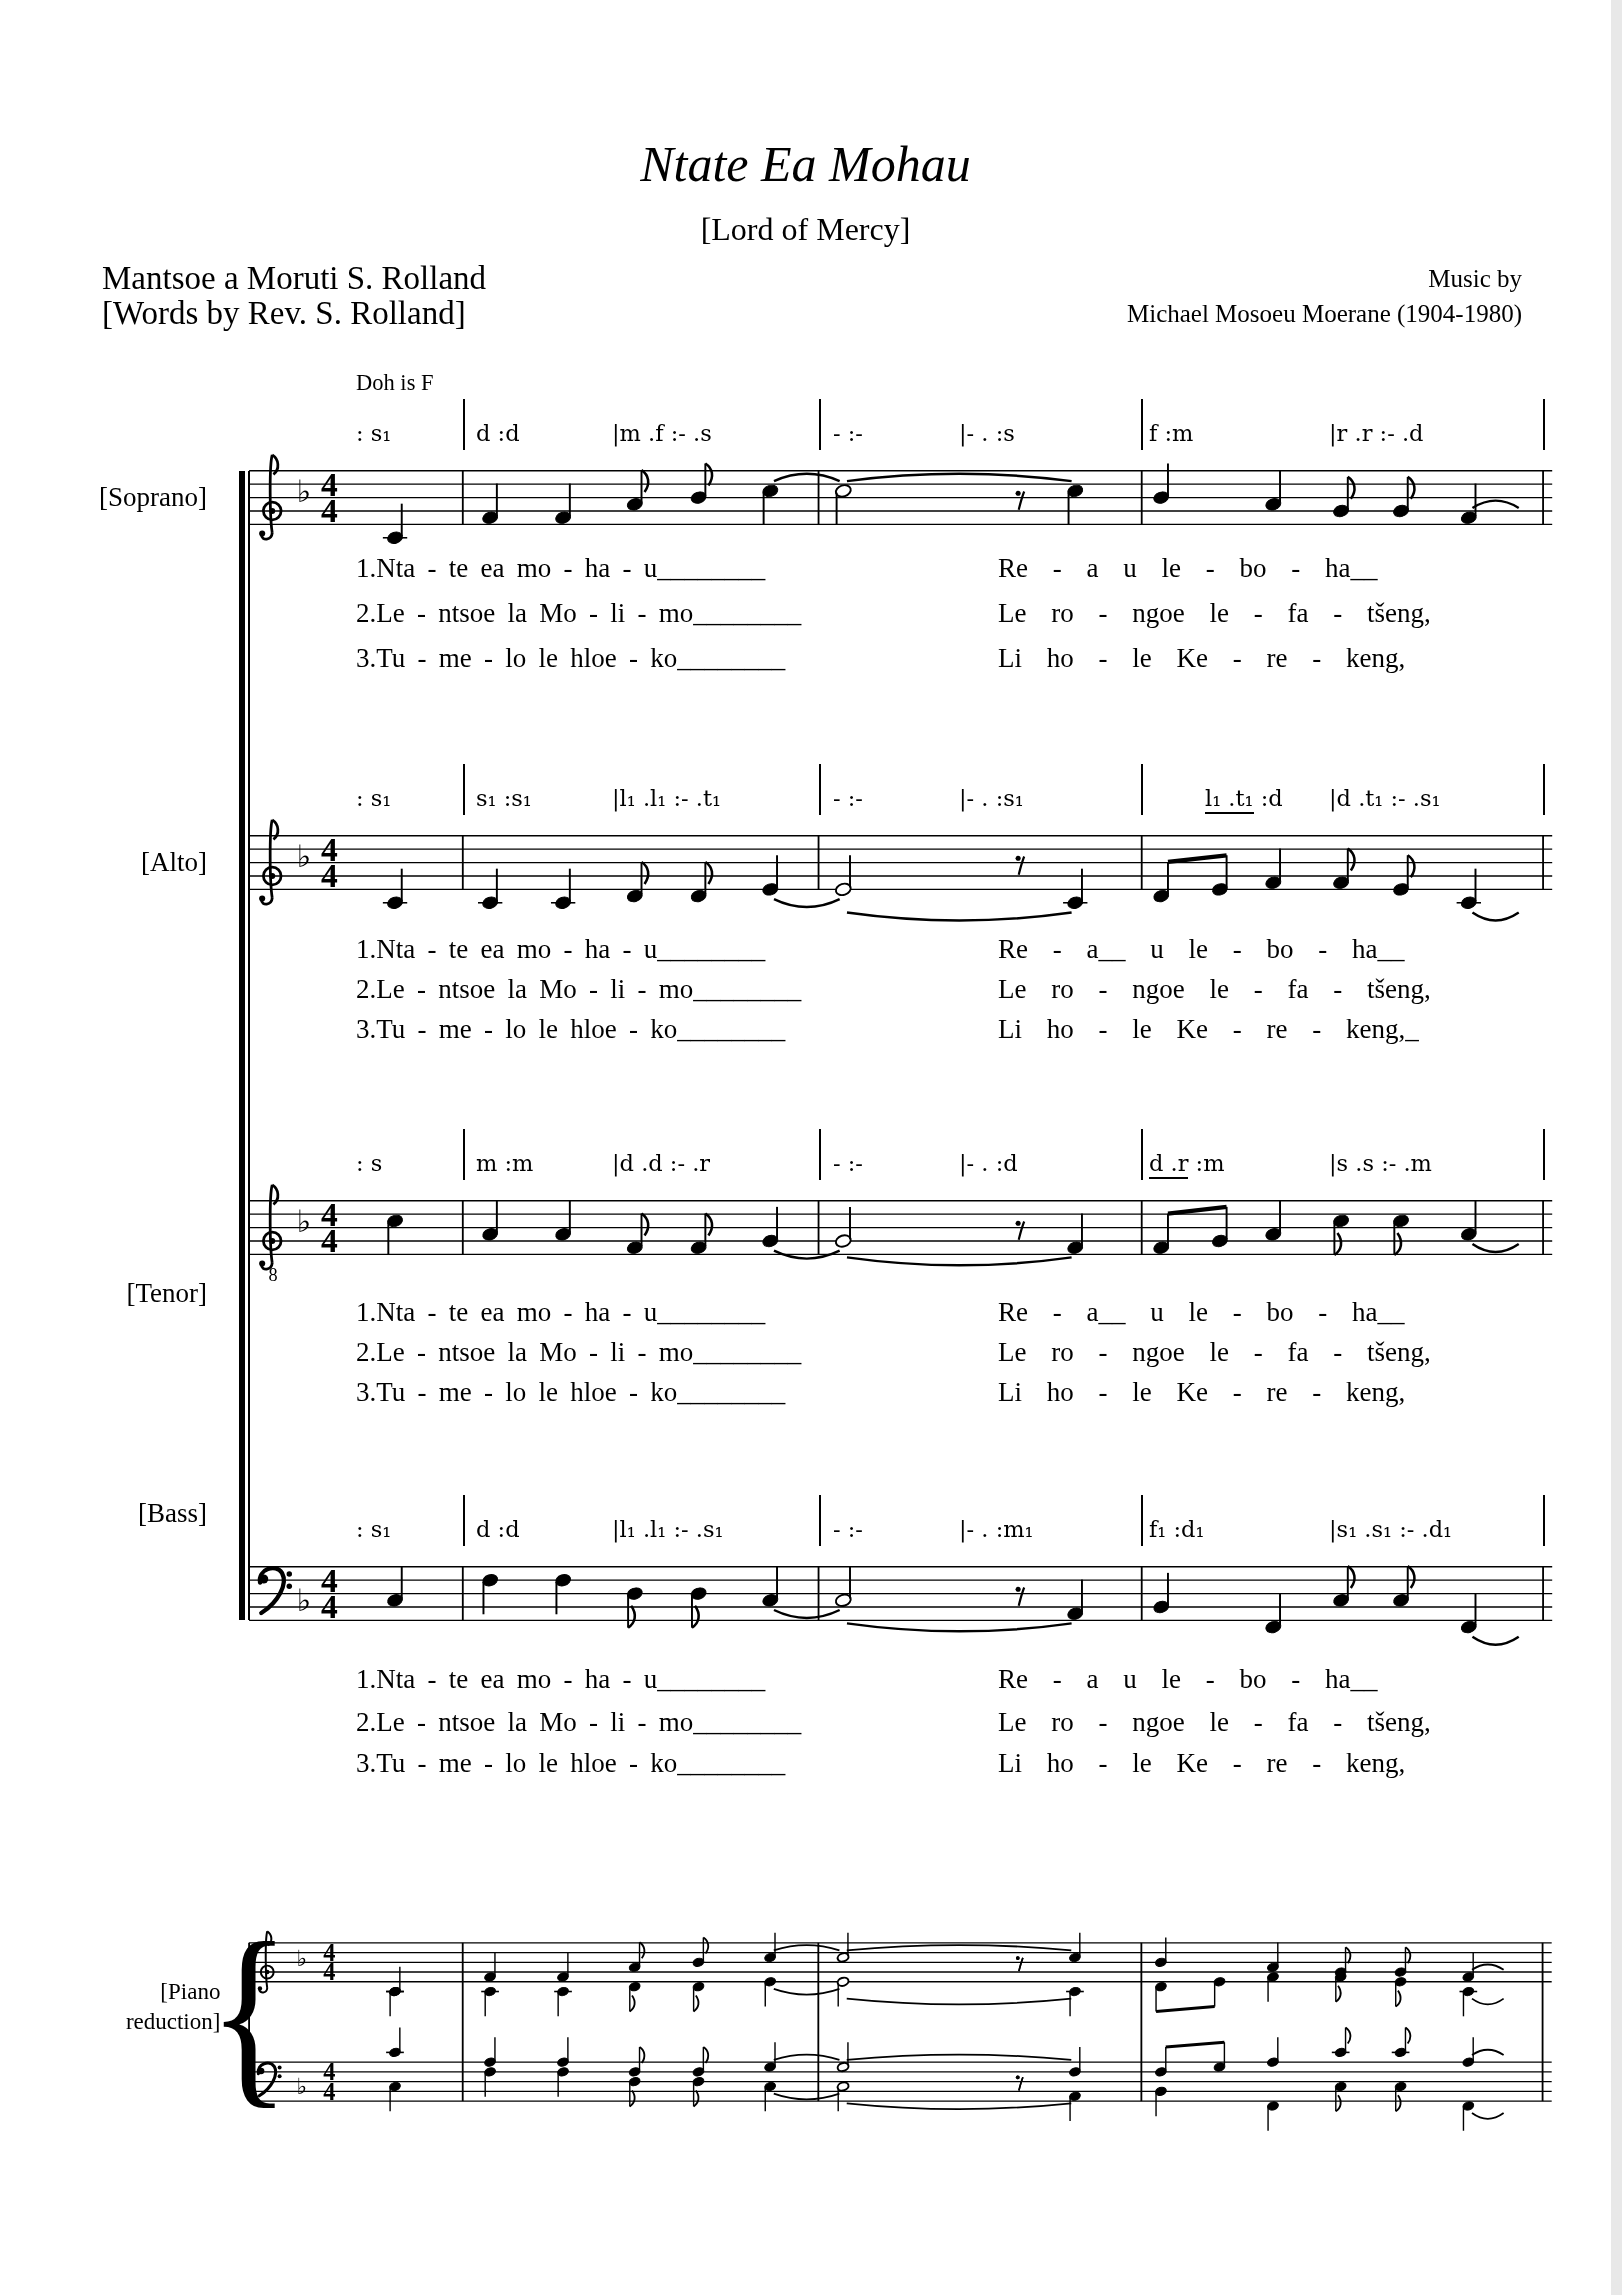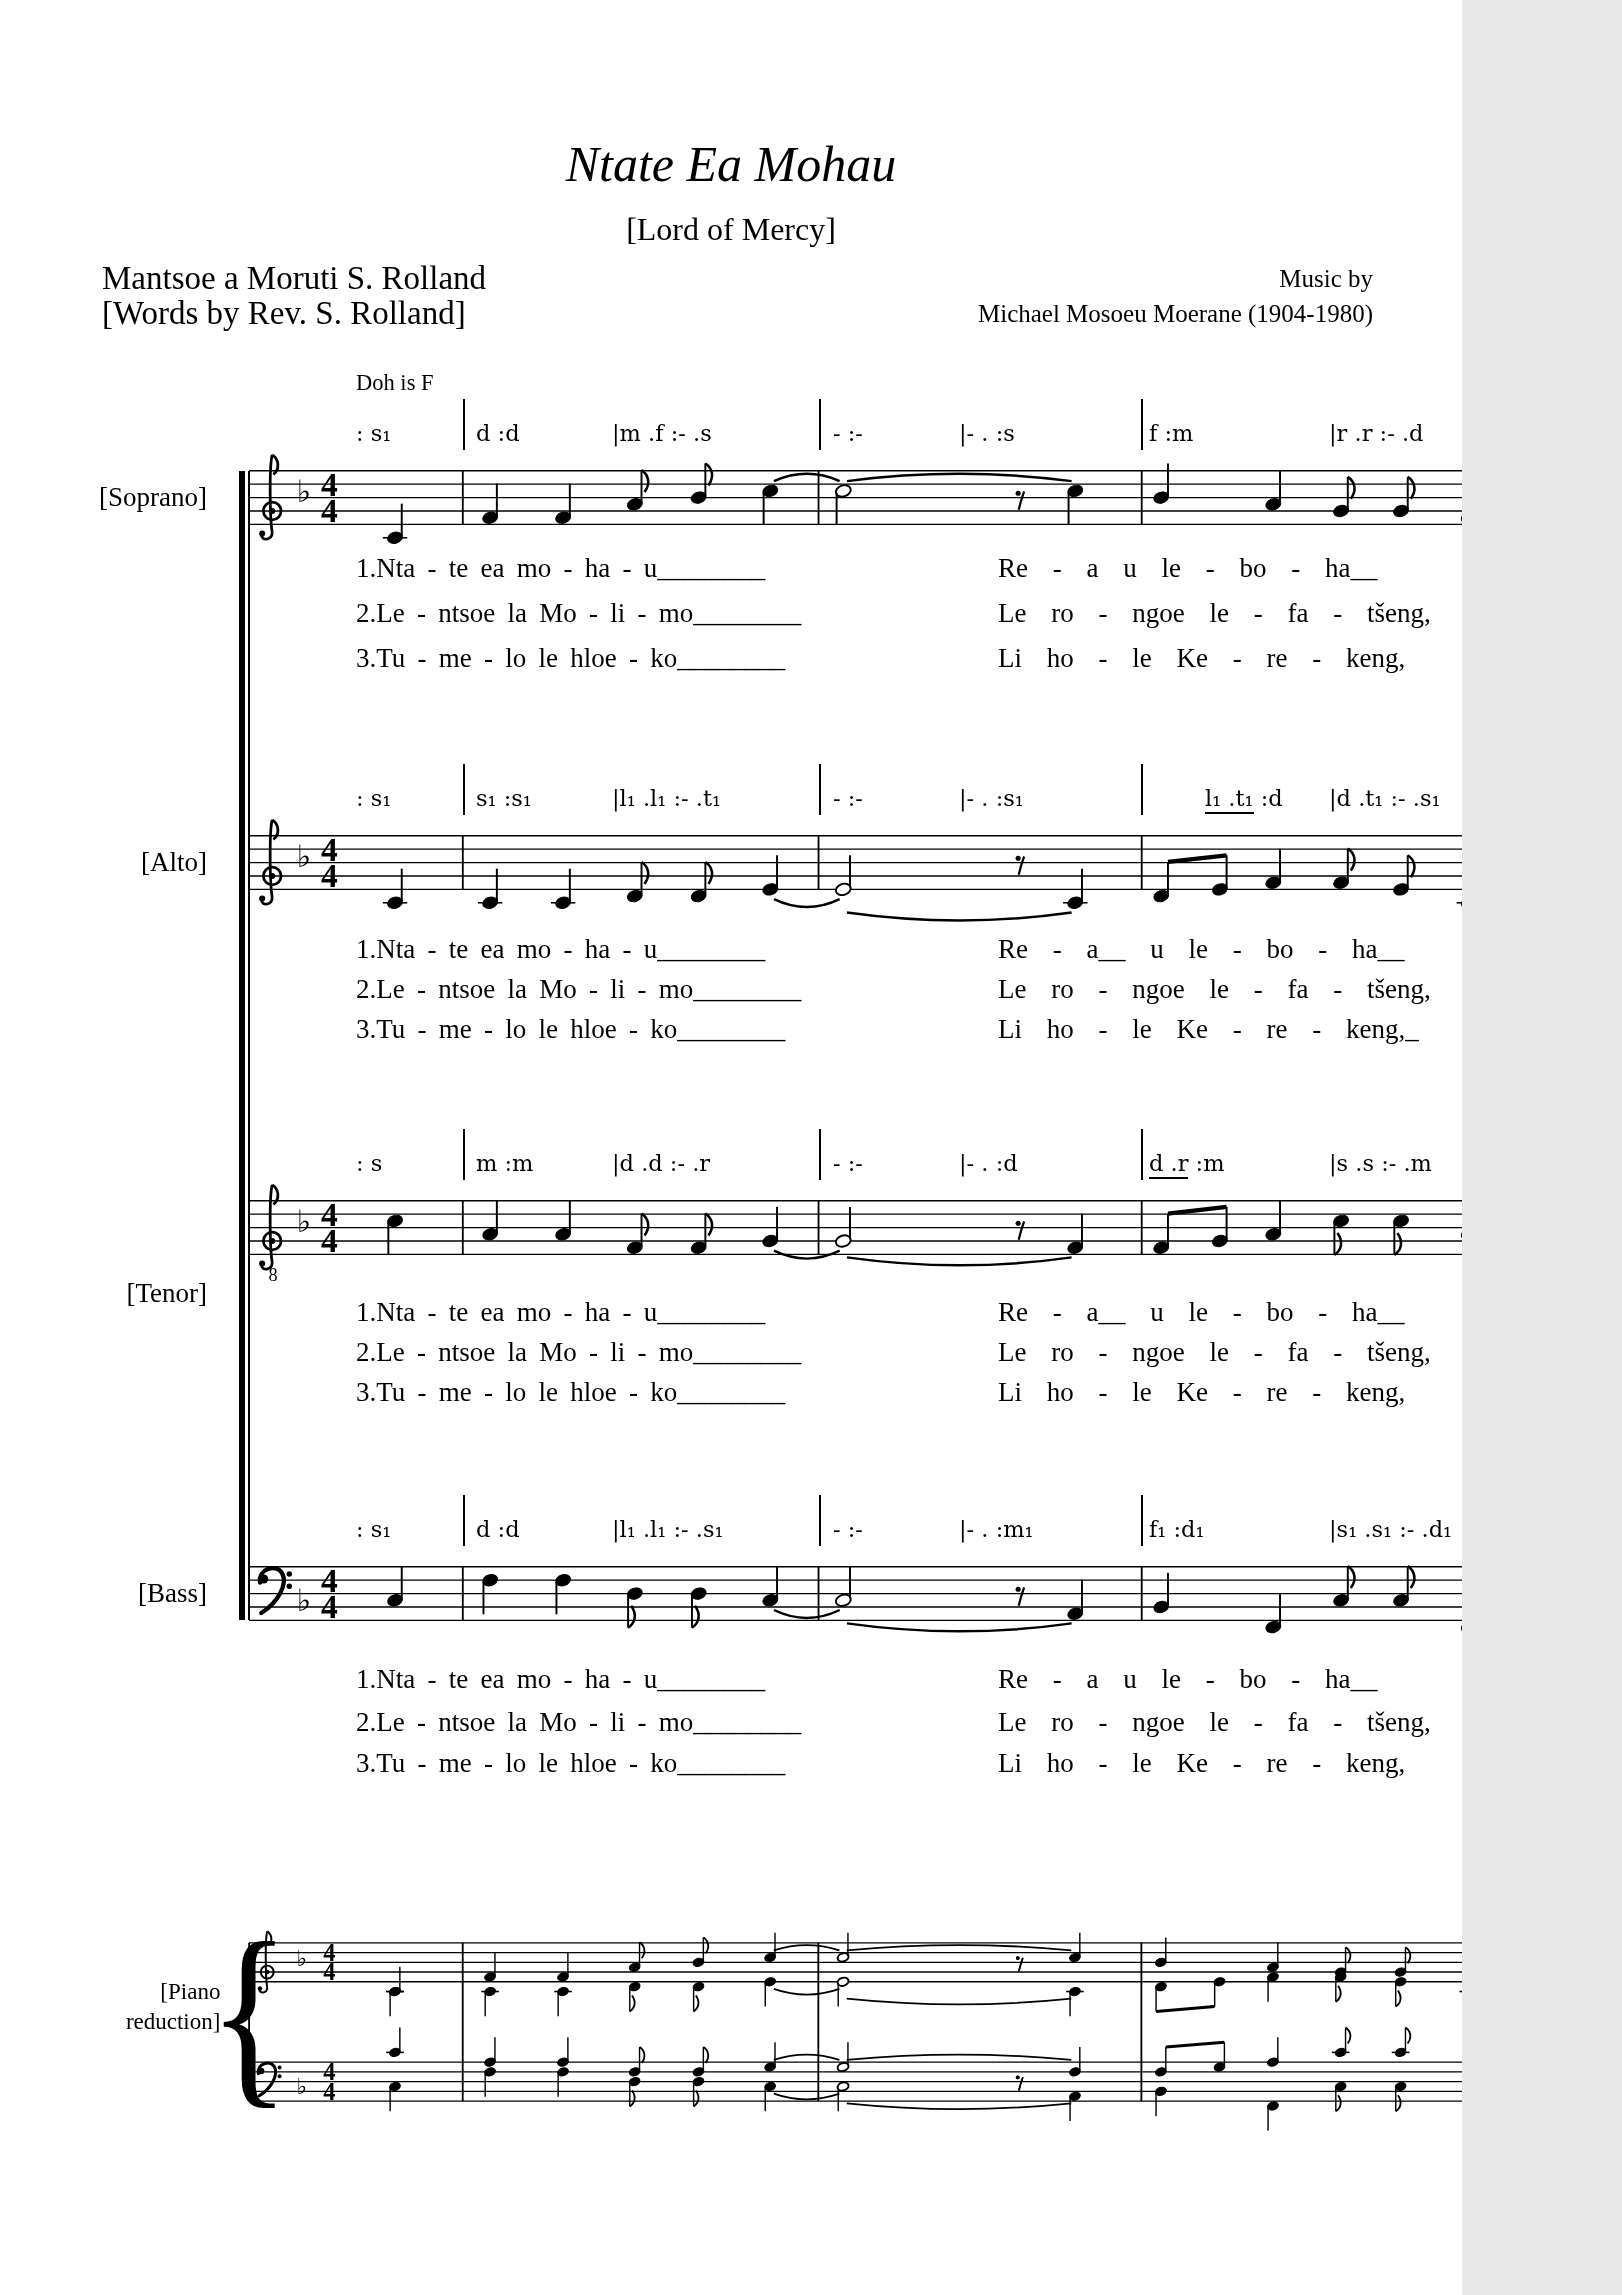--- a/index.html
+++ b/index.html
@@ -1,16 +1,16 @@
 <!DOCTYPE html>
 <html style="font-size:9.7px"><head>
 <meta charset="utf-8">
 <style>
   html,body{margin:0;padding:0;background:#e8e8e8;}
-  #page{position:relative;width:1462px;height:2295px;background:#ffffff;
+  #page{position:relative;width:1611px;height:2295px;background:#ffffff;
         font-family:"Liberation Serif","DejaVu Serif",serif;color:#000;overflow:hidden;}
   .abs{position:absolute;}
   .title{left:0;top:135px;width:100%;text-align:center;font-size:50px;font-style:italic;}
   .subtitle{left:0;top:211px;width:100%;text-align:center;font-size:32px;}
   .credit-left{left:102px;top:261px;font-size:33px;line-height:35px;}
   .credit-right{right:89px;top:261px;font-size:25px;line-height:35px;text-align:right;}
   .doh{left:356px;top:370px;font-size:22.5px;}
   .vlabel{font-size:27px;text-align:right;width:207px;left:0;}
   .plabel{font-size:23px;text-align:right;width:207px;left:13.4px;line-height:30px;}
   .footer{left:0;top:2167px;width:100%;text-align:center;font-size:25px;}
@@ -39,21 +39,21 @@
   </div>
   <div class="abs credit-right">
     <div>Music by</div>
     <div>Michael Mosoeu Moerane (1904-1980)</div>
   </div>
   <div class="abs doh">Doh is F</div>
 
   <div class="abs vlabel" style="top:482px">[Soprano]</div>
   <div class="abs vlabel" style="top:847px">[Alto]</div>
   <div class="abs vlabel" style="top:1278px">[Tenor]</div>
-  <div class="abs vlabel" style="top:1578px">[Bass]</div>
+  <div class="abs vlabel" style="top:1498px">[Bass]</div>
   <div class="abs plabel" style="top:1977px">
     <div>[Piano</div>
     <div>reduction]</div>
   </div>
 
   <div class="sysline" style="left:239px;top:471px;width:5.5px;height:1149px"></div>
   <div class="sysline" style="left:248px;top:471px;width:1.8px;height:1149px"></div>
 
   <div id="score-root">
       <div class="sfrow" style="top: 420px;">

